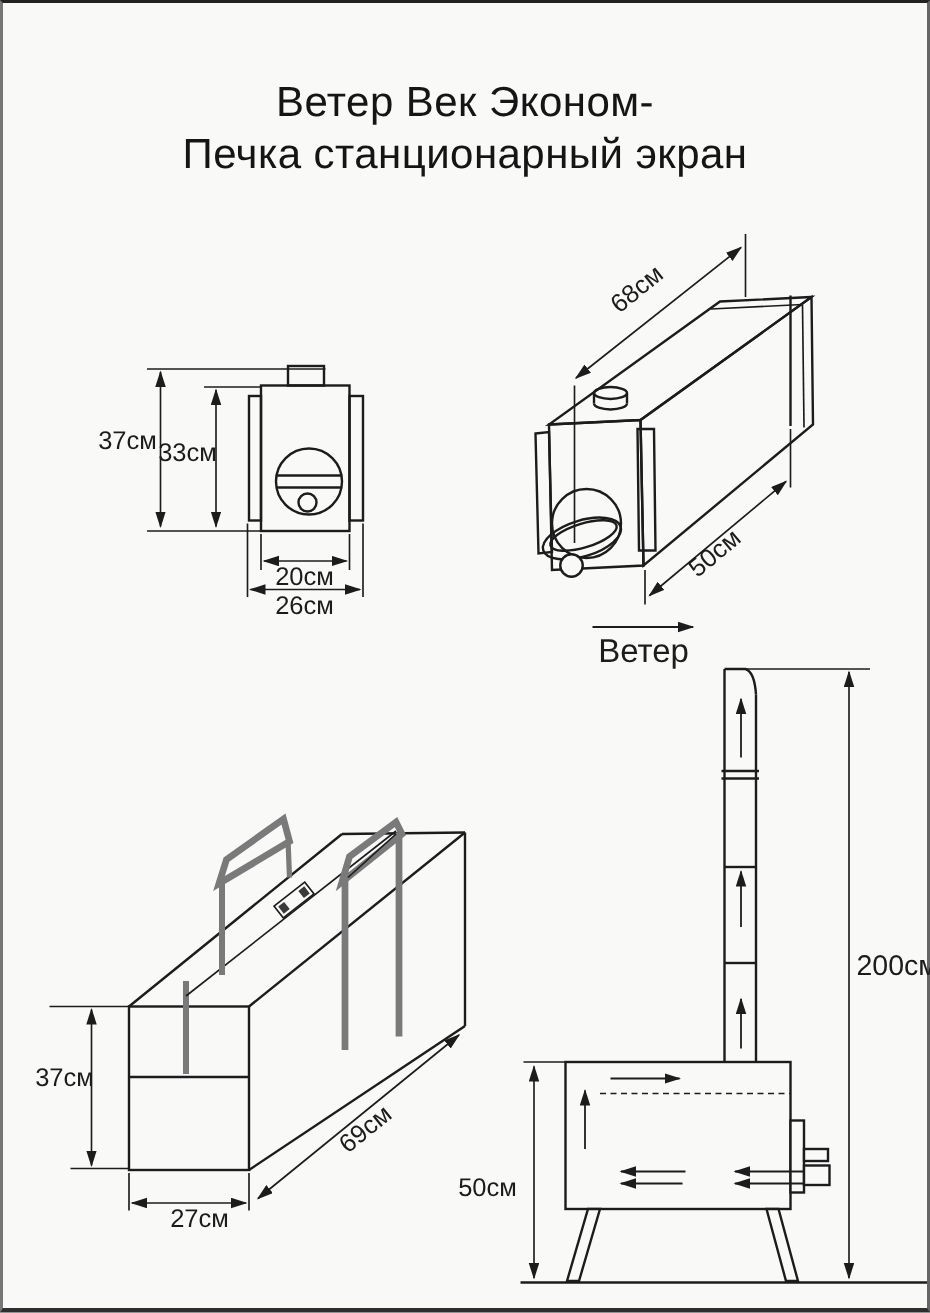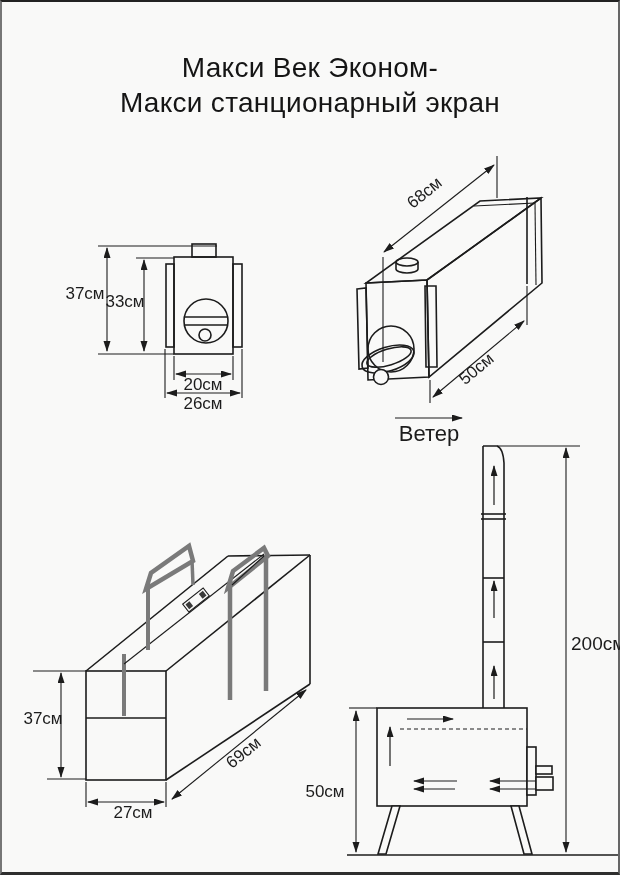--- a/index.html
+++ b/index.html
@@ -31,22 +31,22 @@
   .dim-big{font:19px "Liberation Sans", sans-serif;fill:#1c1c1c;}
   .wind{font:22px "Liberation Sans", sans-serif;fill:#1c1c1c;}
   .whitefill{fill:#f9f9f8;}
 </style>
 </head>
 <body>
 
 <div class="frame"></div>
 
 <div class="title">
-  <div>Макси Век Эконом-</div>
-  <div>Макси станционарный экран</div>
+  <div>Ветер Век Эконом-</div>
+  <div>Печка станционарный экран</div>
 </div>
 
 <svg width="620" height="875" viewBox="0 0 620 875">
   <defs>
     <marker id="ah" markerWidth="14" markerHeight="10" refX="10" refY="3.5" orient="auto-start-reverse" markerUnits="userSpaceOnUse">
       <path d="M0,0 L11,3.5 L0,7 z" fill="#1c1c1c"></path>
     </marker>
   </defs>
 
   <g>

